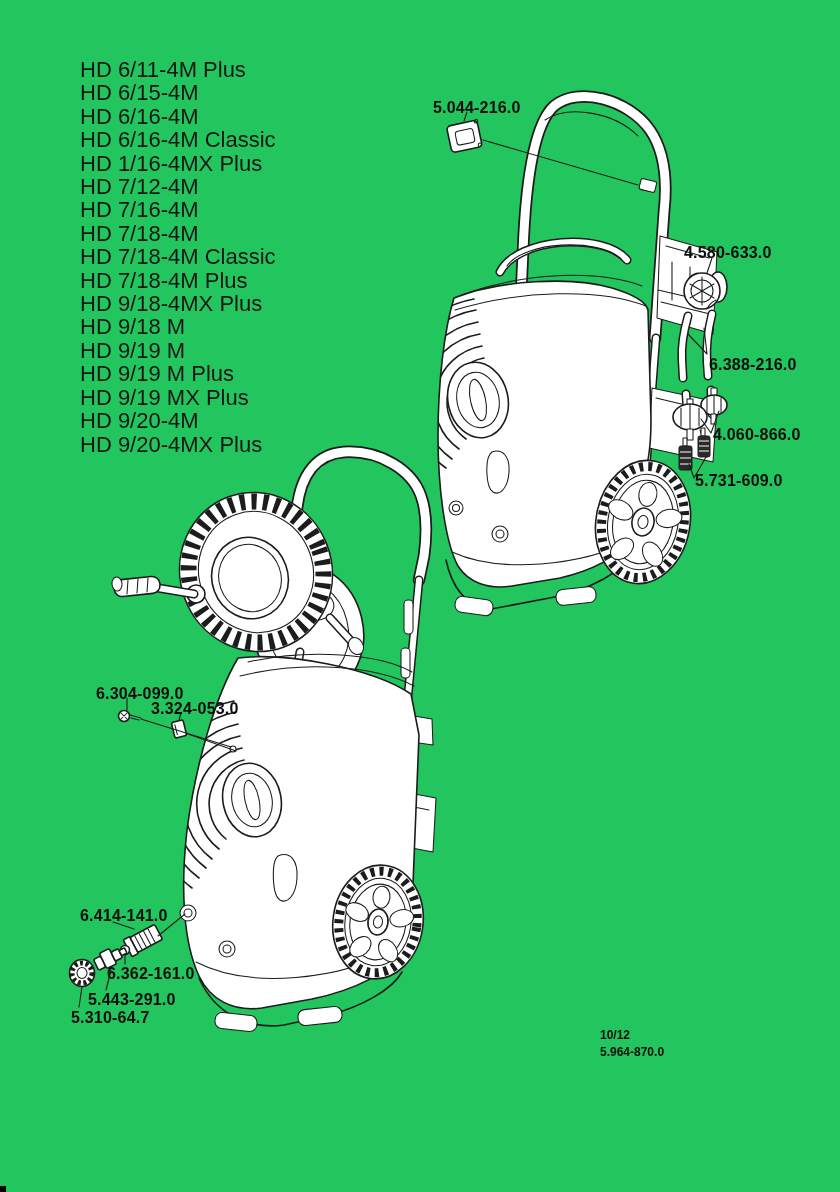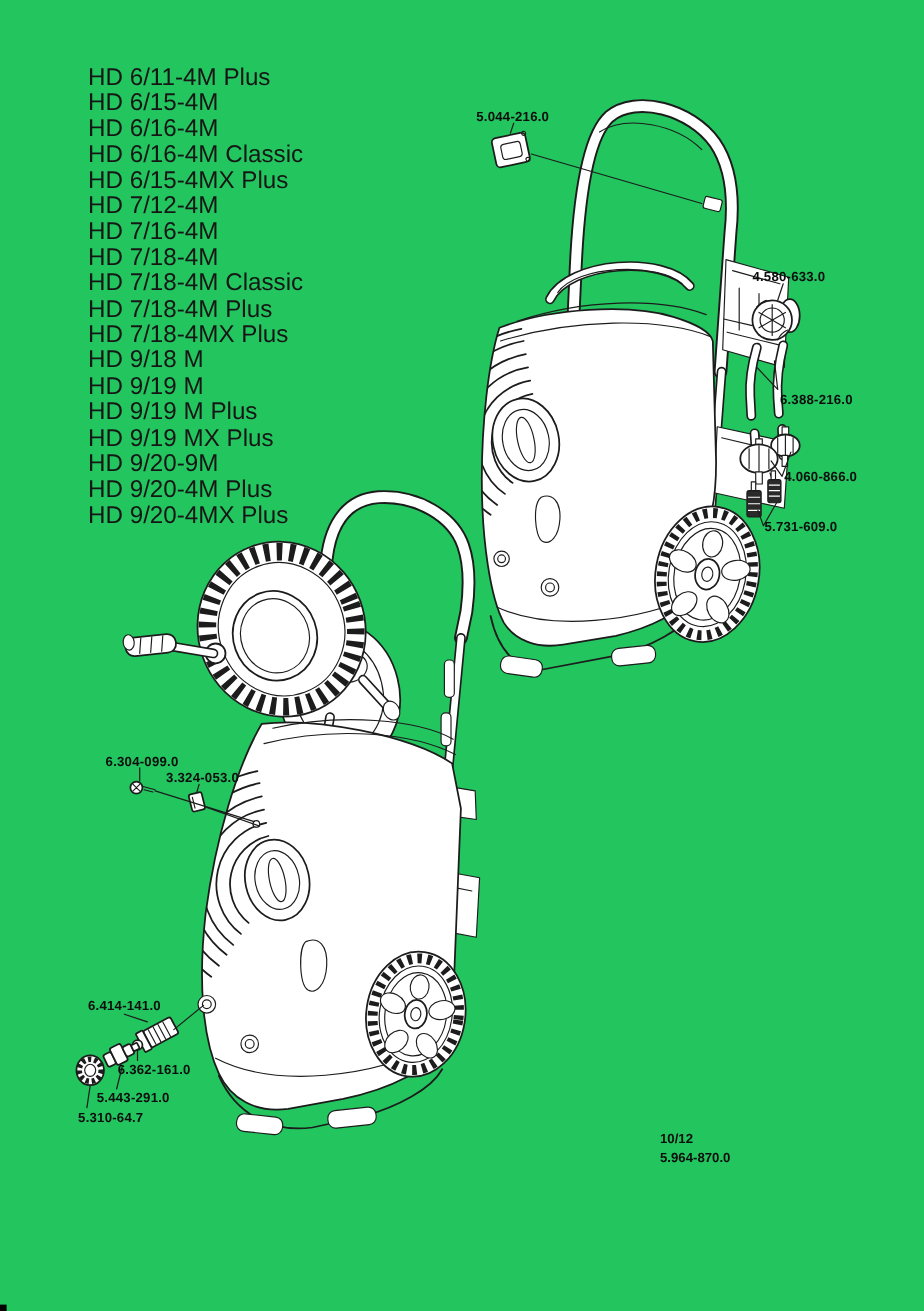--- a/index.html
+++ b/index.html
@@ -6,21 +6,21 @@
   .page{
     position:relative;width:840px;height:1192px;background:#22c55e;
     font-family:"Liberation Sans","DejaVu Sans",sans-serif;color:#111;
     overflow:hidden;margin:0 auto;
   }
   .model-list{
     position:absolute;left:80px;top:58px;margin:0;padding:0;list-style:none;
     font-size:22px;line-height:23.4px;font-weight:400;letter-spacing:0px;color:#161616;
   }
   .callout{
-    position:absolute;font-size:12px;font-weight:bold;letter-spacing:.2px;
+    position:absolute;font-size:16px;font-weight:bold;letter-spacing:.2px;
     white-space:nowrap;color:#0d0d0d;
   }
   .footer{
     position:absolute;left:600px;top:1027px;width:166px;text-align:left;
     font-size:12px;font-weight:bold;line-height:17px;color:#0d0d0d;
   }
   .art{position:absolute;left:0;top:0;}
   
   .ln{fill:none;stroke:#1c1c1c;stroke-width:1.6;stroke-linecap:round;stroke-linejoin:round;}
   .lt{fill:none;stroke:#1c1c1c;stroke-width:1.05;stroke-linecap:round;stroke-linejoin:round;}
@@ -37,33 +37,32 @@
 </head>
 <body>
 
 <div class="page">
 
   <ul class="model-list">
     <li>HD 6/11-4M Plus</li>
     <li>HD 6/15-4M</li>
     <li>HD 6/16-4M</li>
     <li>HD 6/16-4M Classic</li>
-    <li>HD 6/15-4MX Plus</li>
+    <li>HD 1/16-4MX Plus</li>
     <li>HD 7/12-4M</li>
     <li>HD 7/16-4M</li>
     <li>HD 7/18-4M</li>
     <li>HD 7/18-4M Classic</li>
     <li>HD 7/18-4M Plus</li>
-    <li>HD 7/18-4MX Plus</li>
+    <li>HD 9/18-4MX Plus</li>
     <li>HD 9/18 M</li>
     <li>HD 9/19 M</li>
     <li>HD 9/19 M Plus</li>
     <li>HD 9/19 MX Plus</li>
-    <li>HD 9/20-9M</li>
-    <li>HD 9/20-4M Plus</li>
+    <li>HD 9/20-4M</li>
     <li>HD 9/20-4MX Plus</li>
   </ul>
 
   <svg class="art" width="840" height="1192" viewBox="0 0 840 1192">
     <defs>
       <clipPath id="clipBodyR">
         <path d="M454,298 C500,280 572,276 612,288 C632,294 646,302 648,310 L651,420 C651,450 648,470 640,486 L632,540 C618,556 594,570 560,578 L512,586 C488,590 468,582 458,566 C446,544 438,492 438,436 C438,384 444,330 454,298 Z"></path>
       </clipPath>
       <clipPath id="clipBodyL">
         <path d="M238,658 C216,695 196,762 187,830 C180,892 184,944 199,976 C210,999 232,1012 262,1008 L312,999 C356,990 392,971 403,951 L413,884 L419,735 L411,694 C372,668 286,652 238,658 Z"></path>

